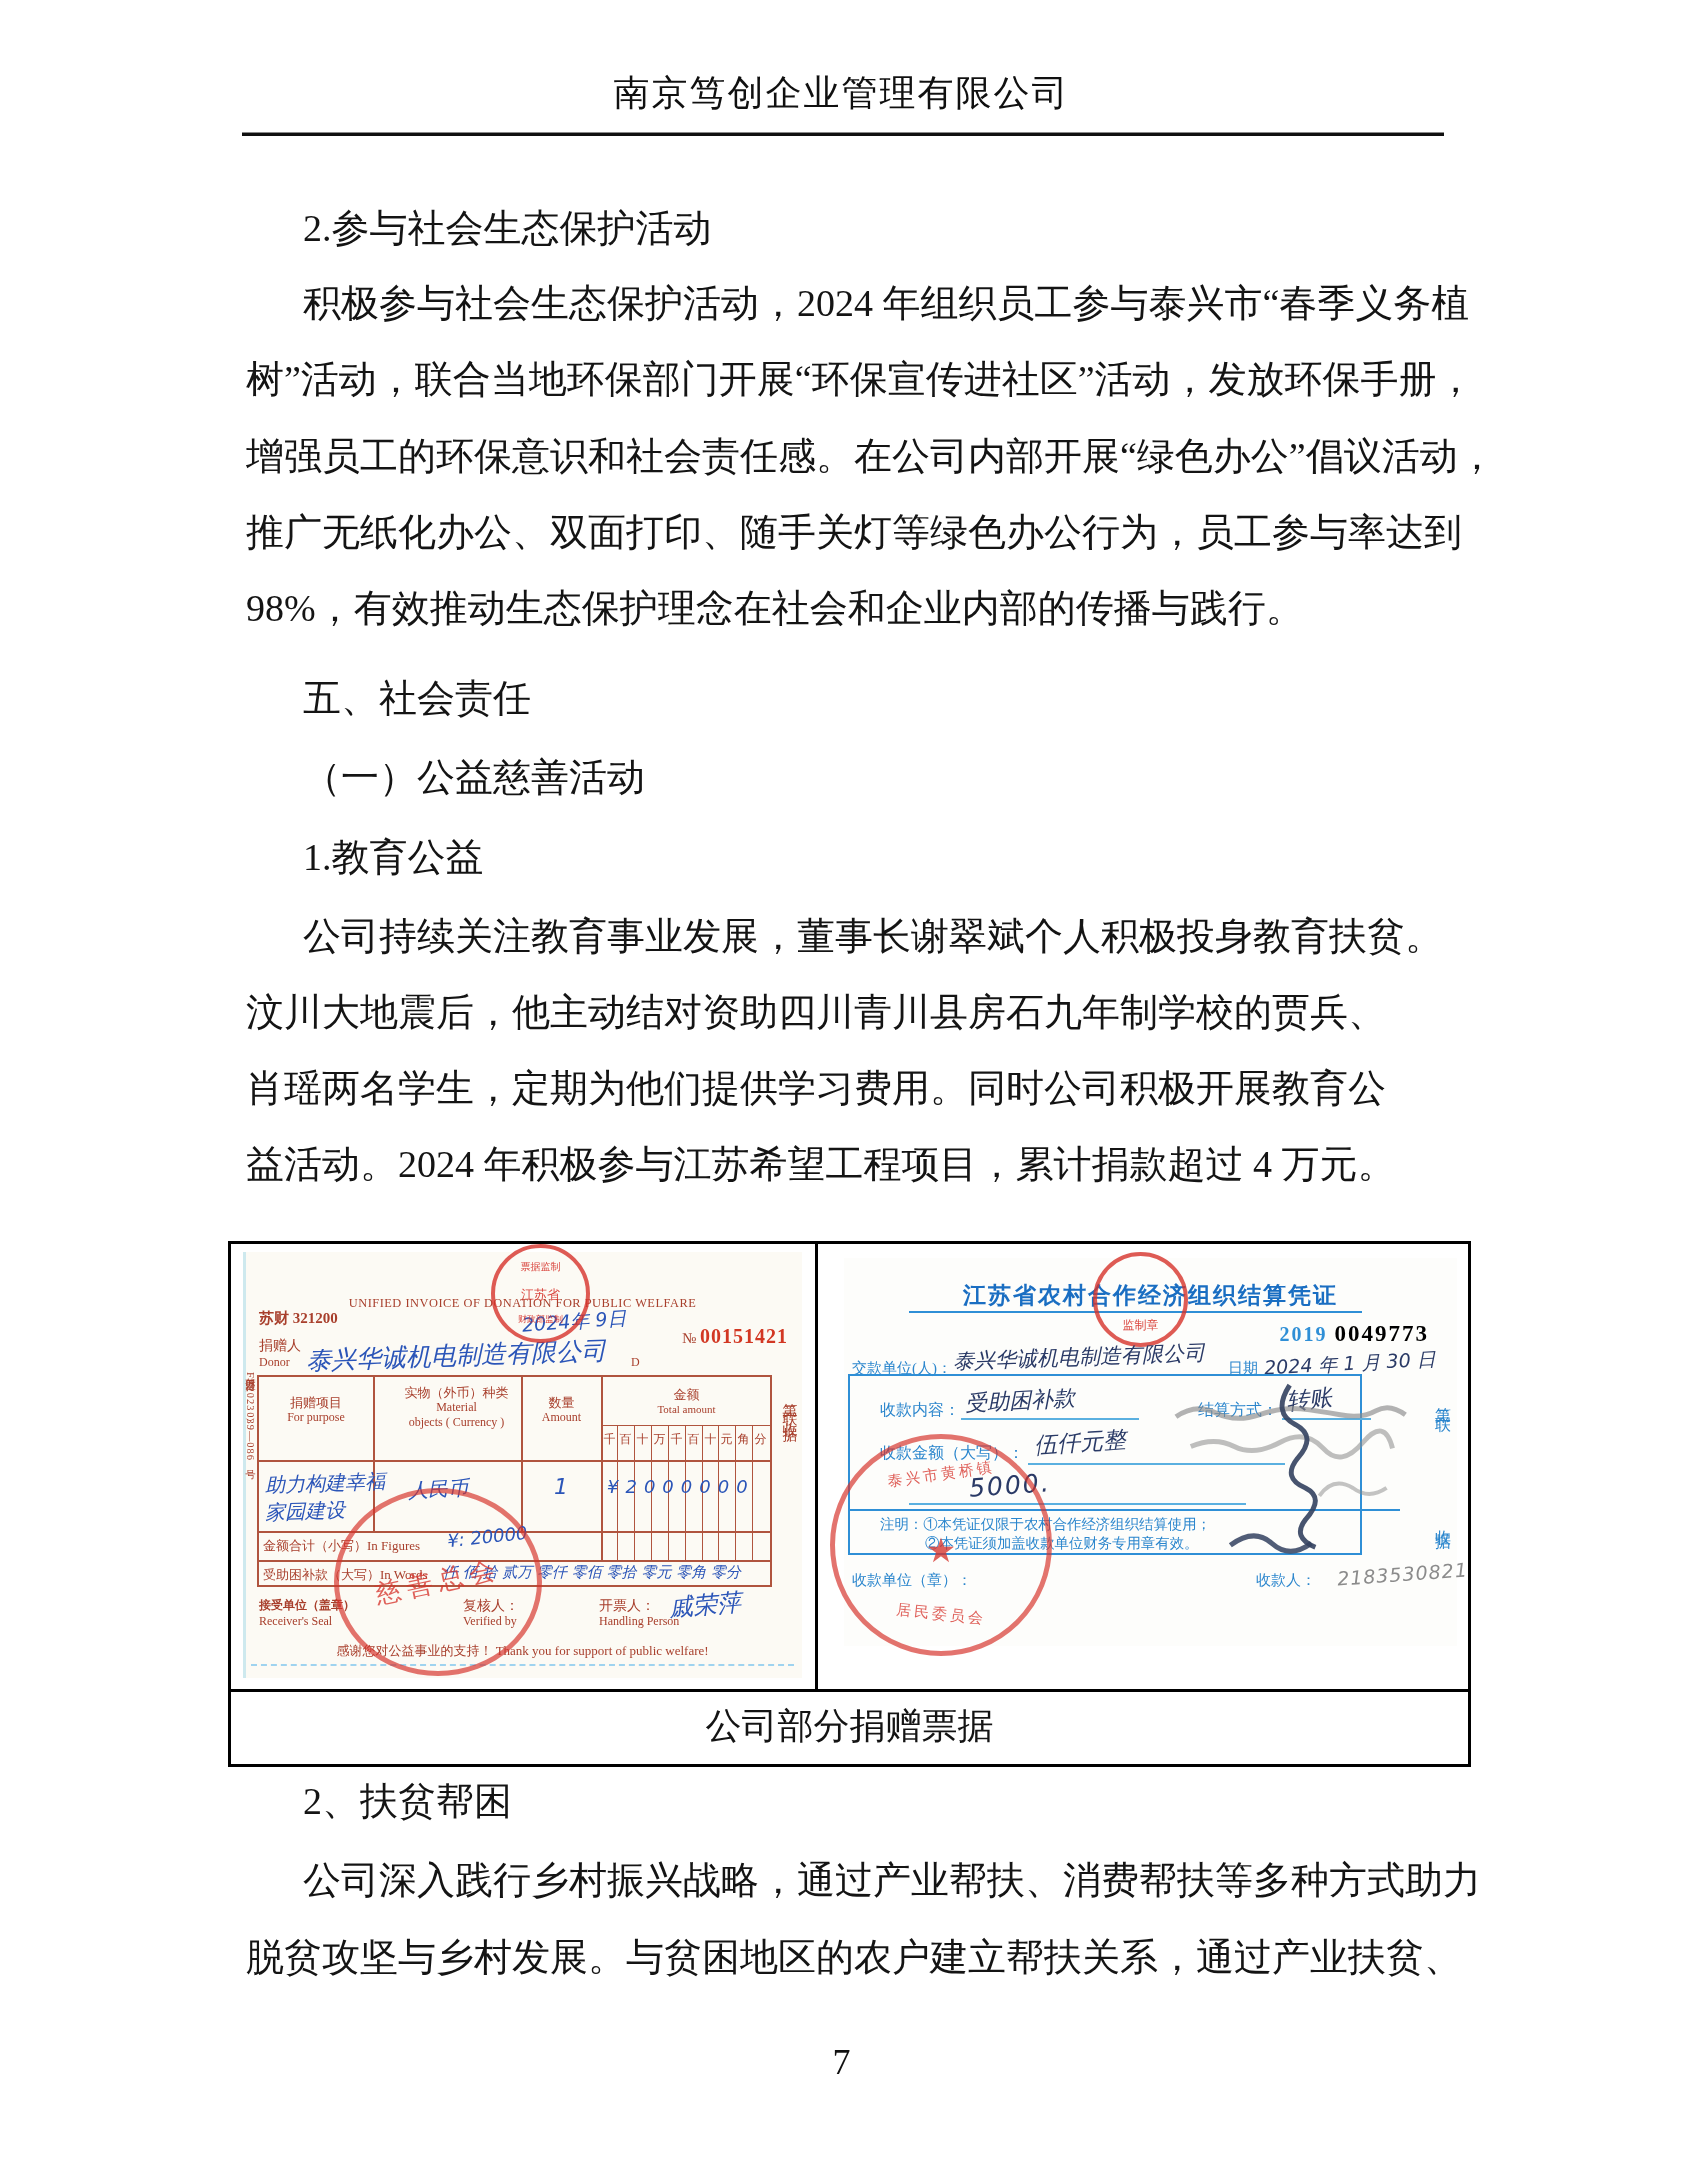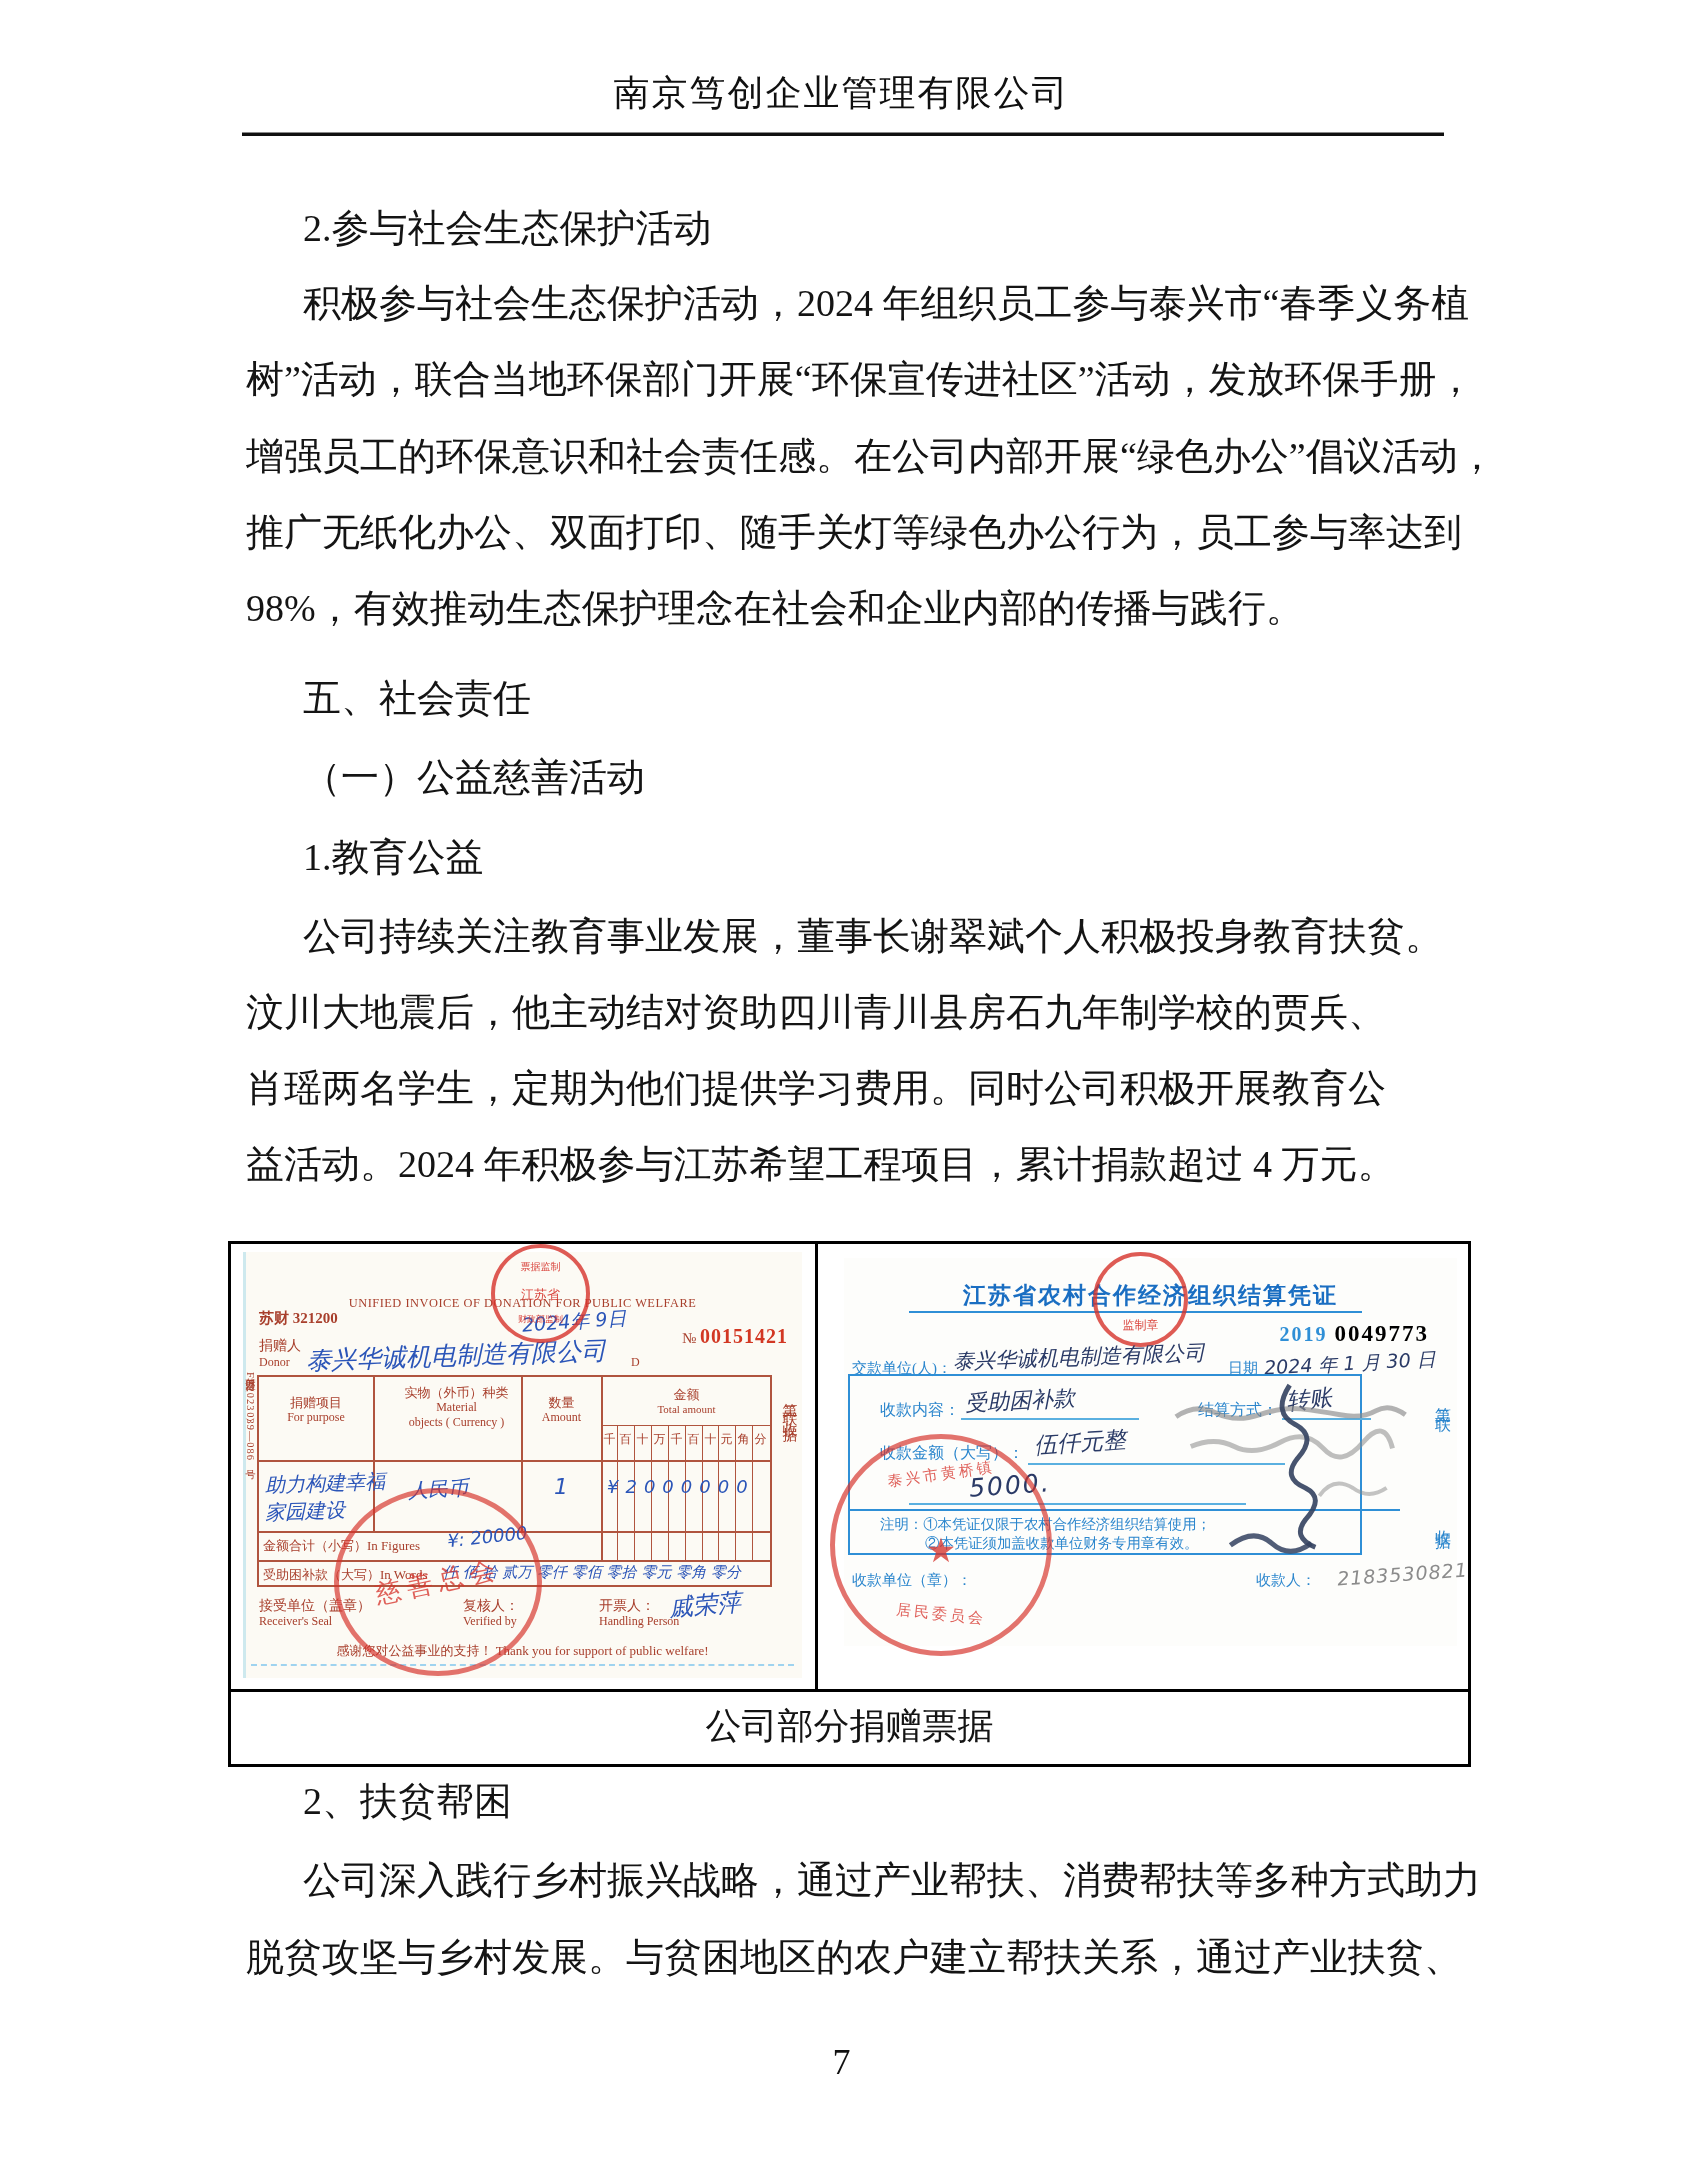--- a/index.html
+++ b/index.html
@@ -166,21 +166,21 @@
             <div class="abs hand" style="left:348px;top:99px;font-size:18px;letter-spacing:7px;">¥2000000</div>
 
             <div class="abs" style="left:4px;top:160px;font-size:13px;white-space:nowrap;">金额合计（小写）In Figures</div>
             <div class="abs hand" style="left:188px;top:149px;font-size:18px;transform:rotate(-6deg);">¥: 20000</div>
             <div class="abs" style="left:4px;top:189px;font-size:13px;white-space:nowrap;">受助困补款（大写）In Words</div>
             <div class="abs hand" style="left:184px;top:186px;font-size:15px;white-space:nowrap;">仟 佰 拾 贰万 零仟 零佰 零拾 零元 零角 零分</div>
           </div>
 
           <div class="abs vtext brick" style="left:537px;top:139px;font-size:15px;">第二联 收据</div>
 
-          <div class="abs brick" style="left:16px;top:345px;font-size:14px;">接受单位（盖章）</div>
+          <div class="abs brick" style="left:16px;top:345px;font-size:12px;font-weight:bold;">接受单位（盖章）</div>
           <div class="abs brick" style="left:16px;top:362px;font-size:12px;">Receiver's Seal</div>
           <div class="abs brick" style="left:220px;top:345px;font-size:14px;">复核人：</div>
           <div class="abs brick" style="left:220px;top:362px;font-size:12px;">Verified by</div>
           <div class="abs brick" style="left:356px;top:345px;font-size:14px;">开票人：</div>
           <div class="abs brick" style="left:356px;top:362px;font-size:12px;">Handling Person</div>
           <div class="abs hand" style="left:426px;top:337px;font-size:24px;transform:rotate(-5deg);">戚荣萍</div>
 
           <div class="abs thanks brick">感谢您对公益事业的支持！ Thank you for support of public welfare!</div>
           <div class="abs blue-dash"></div>
 

